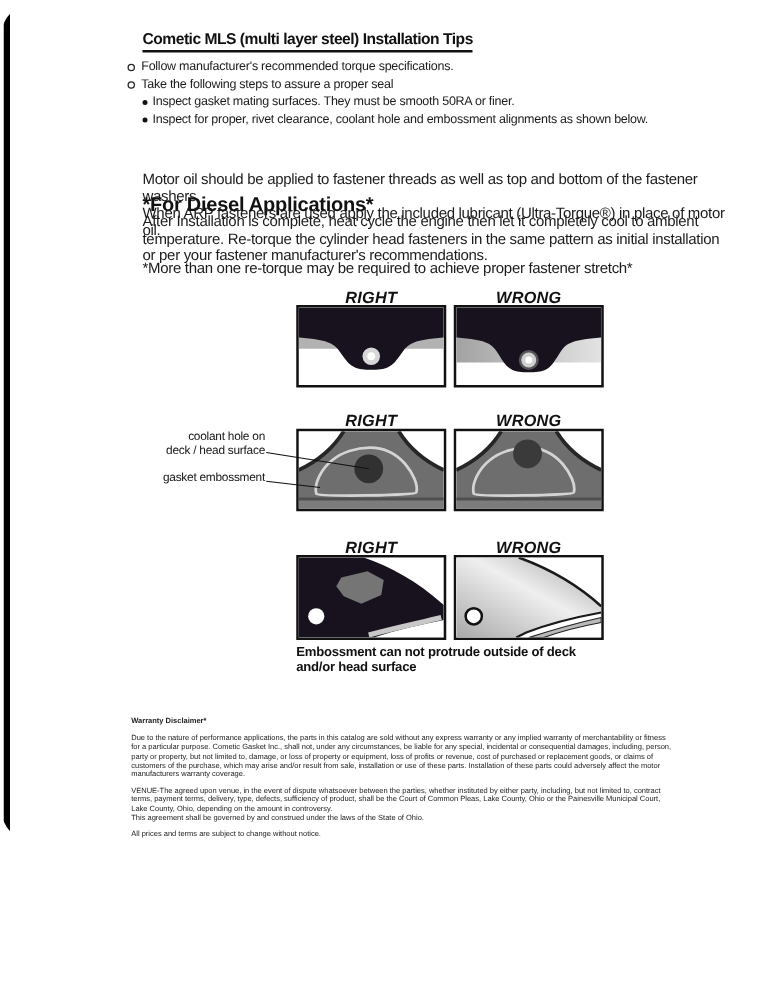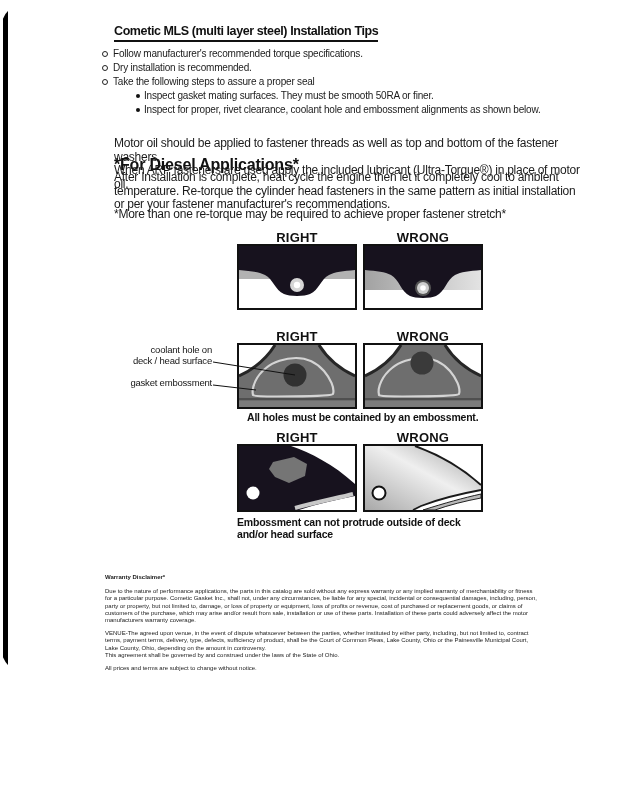--- a/index.html
+++ b/index.html
@@ -4,28 +4,28 @@
 <style>
   html,body{margin:0;padding:0;background:#fff;}
   .page{position:relative;width:618px;height:676px;background:#ffffff;overflow:hidden;
         font-family:"Liberation Sans", sans-serif;color:#1c1c1c;border-radius:32px;}
   .edge-bar{position:absolute;left:3px;top:8px;width:5px;height:785px;background:#000;}
   .title{position:absolute;left:114px;top:24px;font-size:12.5px;font-weight:bold;letter-spacing:-0.4px;
          color:#111;border-bottom:2px solid #111;padding-bottom:2px;white-space:nowrap;}
   .tips{position:absolute;left:102px;top:47px;font-size:10px;letter-spacing:-0.2px;line-height:14px;color:#1b1b1b;}
   .brow{display:flex;align-items:center;white-space:nowrap;}
   .m1{width:4px;height:4px;border:1px solid #222;border-radius:50%;margin-right:5px;flex:0 0 auto;}
-  .sub{margin-left:34px;}
+  .sub{margin-left:12px;}
   .m2{width:4px;height:4px;background:#111;border-radius:50%;margin-right:4px;flex:0 0 auto;}
   .h2{position:absolute;left:114px;top:120px;font-size:16px;font-weight:bold;letter-spacing:-0.2px;color:#111;margin-top:36px;}
   .para{position:absolute;left:114px;width:480px;font-size:12px;letter-spacing:-0.25px;line-height:13.5px;
         white-space:pre-line;color:#1b1b1b;}
   .p1{top:137px;} .p2{top:171px;} .p3{top:208px;}
   .dg-head{position:absolute;width:120px;text-align:center;font-size:13px;font-weight:700;
-           letter-spacing:0.2px;color:#111;}
+           letter-spacing:0.2px;color:#111;font-style:italic;}
   .panel{position:absolute;width:120px;height:66px;border:2px solid #111;background:#fff;box-sizing:border-box;}
   .panel svg{display:block;}
   .caption{position:absolute;font-size:10.5px;font-weight:bold;letter-spacing:-0.2px;color:#111;white-space:pre-line;line-height:12px;}
   .sidelabel{position:absolute;font-size:9.5px;letter-spacing:-0.2px;line-height:11px;text-align:right;color:#151515;}
   .leaders{position:absolute;left:110px;top:340px;pointer-events:none;z-index:6;}
   .footer-code{position:absolute;left:389px;top:761px;font-size:12.5px;letter-spacing:0.2px;color:#2b2b2b;}
   .disclaimer{position:absolute;left:105px;top:574px;width:436px;font-size:6px;line-height:7.2px;
               color:#222;letter-spacing:0;}
   .disclaimer p{margin:0 0 6px 0;white-space:pre-line;}
   .disclaimer .dh{font-weight:bold;margin-bottom:7px;}
@@ -36,24 +36,20 @@
 <div class="page">
 
   <div class="edge-bar"></div>
 
   <div class="title">Cometic MLS (multi layer steel) Installation Tips</div>
 
   <div class="tips">
     <div class="brow">
       <span class="m1"></span>
       <span>Follow manufacturer's recommended torque specifications.</span>
-    </div>
-    <div class="brow">
-      <span class="m1"></span>
-      <span>Dry installation is recommended.</span>
     </div>
     <div class="brow">
       <span class="m1"></span>
       <span>Take the following steps to assure a proper seal</span>
     </div>
     <div class="brow sub">
       <span class="m2"></span>
       <span>Inspect gasket mating surfaces.  They must be smooth 50RA or finer.</span>
     </div>
     <div class="brow sub">
@@ -130,21 +126,20 @@
       <rect x="0" y="53" width="116" height="2.5" fill="#4f4f4f"></rect>
       <rect x="0" y="55.5" width="116" height="6.5" fill="#7c7c7c"></rect>
       <path d="M0,0 H36 C28,13 15,24 0,31 Z" fill="#ffffff"></path>
       <path d="M36,0 C28,13 15,24 0,31" stroke="#262626" stroke-width="3" fill="none"></path>
       <path d="M80,0 H116 V31 C101,24 88,13 80,0 Z" fill="#ffffff"></path>
       <path d="M80,0 C88,13 101,24 116,31" stroke="#262626" stroke-width="3" fill="none"></path>
       <path d="M14,50 C12,42 18,30 27,23 C34,17 46,13 57,13 C68,13 78,18 85,26 C91,33 96,43 94,49 C93,51.5 16,52.5 14,50 Z" stroke="#d4d4d4" stroke-width="2.2" fill="none"></path>
       <circle cx="57" cy="18" r="11.5" fill="#3a3a3a"></circle>
     </svg>
   </div>
-  <div class="caption" style="left:247px;top:411px;">All holes must be contained by an embossment.</div>
 
   <div class="dg-head" style="left:237px;top:430px;">RIGHT</div>
   <div class="dg-head" style="left:363px;top:430px;">WRONG</div>
 
   <div class="panel" style="left:237px;top:444px;height:68px;">
     <svg width="116" height="64" viewBox="0 0 116 64">
       <rect x="0" y="0" width="116" height="64" fill="#17121e"></rect>
       <path d="M52,0 H116 V38 C94,18 72,7 52,0 Z" fill="#ffffff"></path>
       <path d="M116,50 V64 H60 C78,58 97,54 116,50 Z" fill="#ffffff"></path>
       <path d="M56,62 C78,56 98,52 114,48" stroke="#c8c8c8" stroke-width="4" fill="none"></path>

